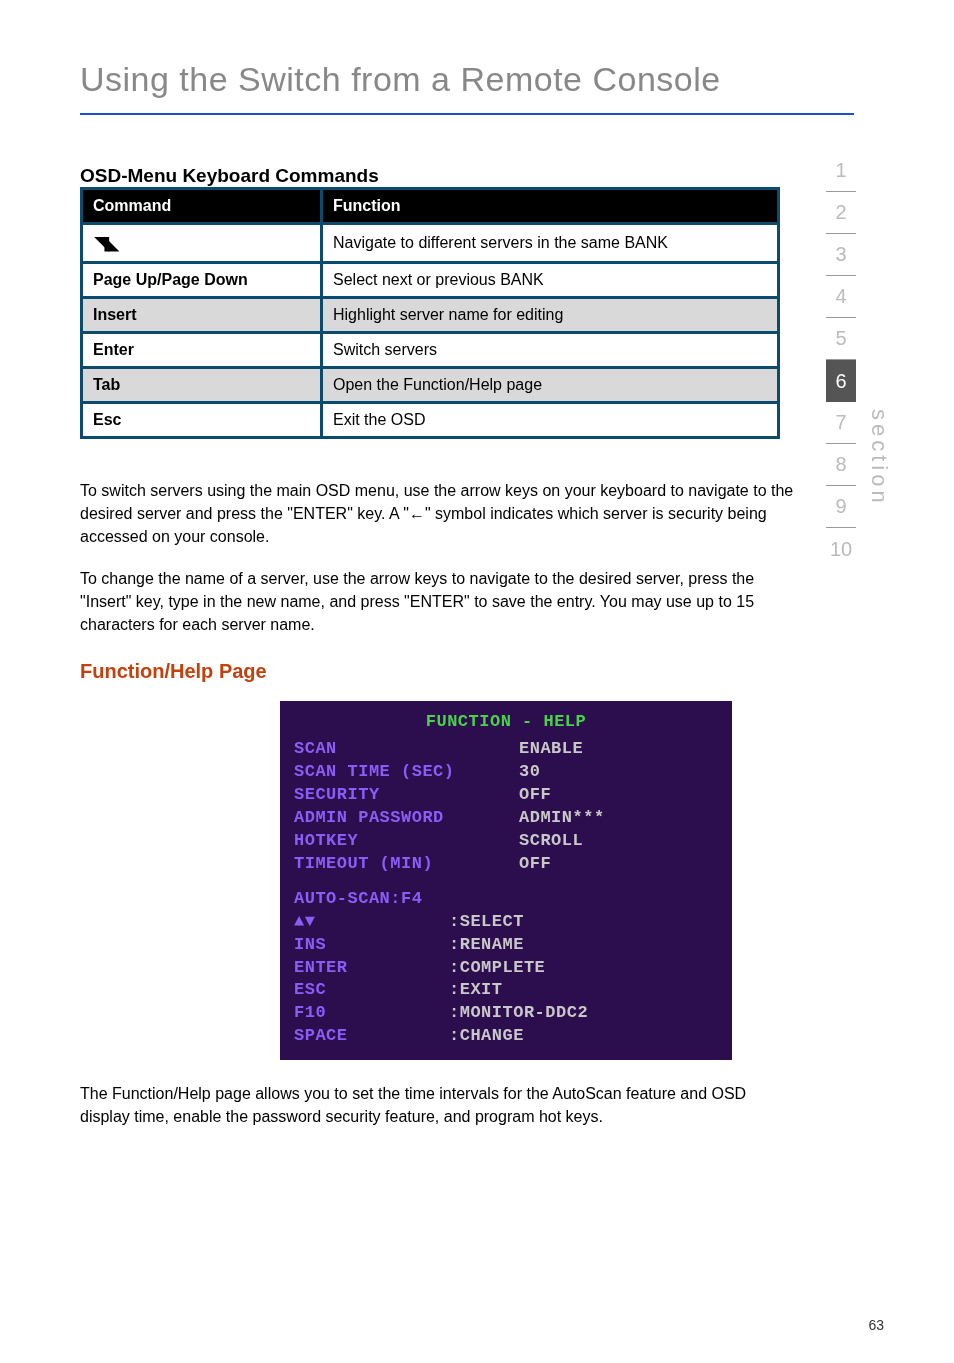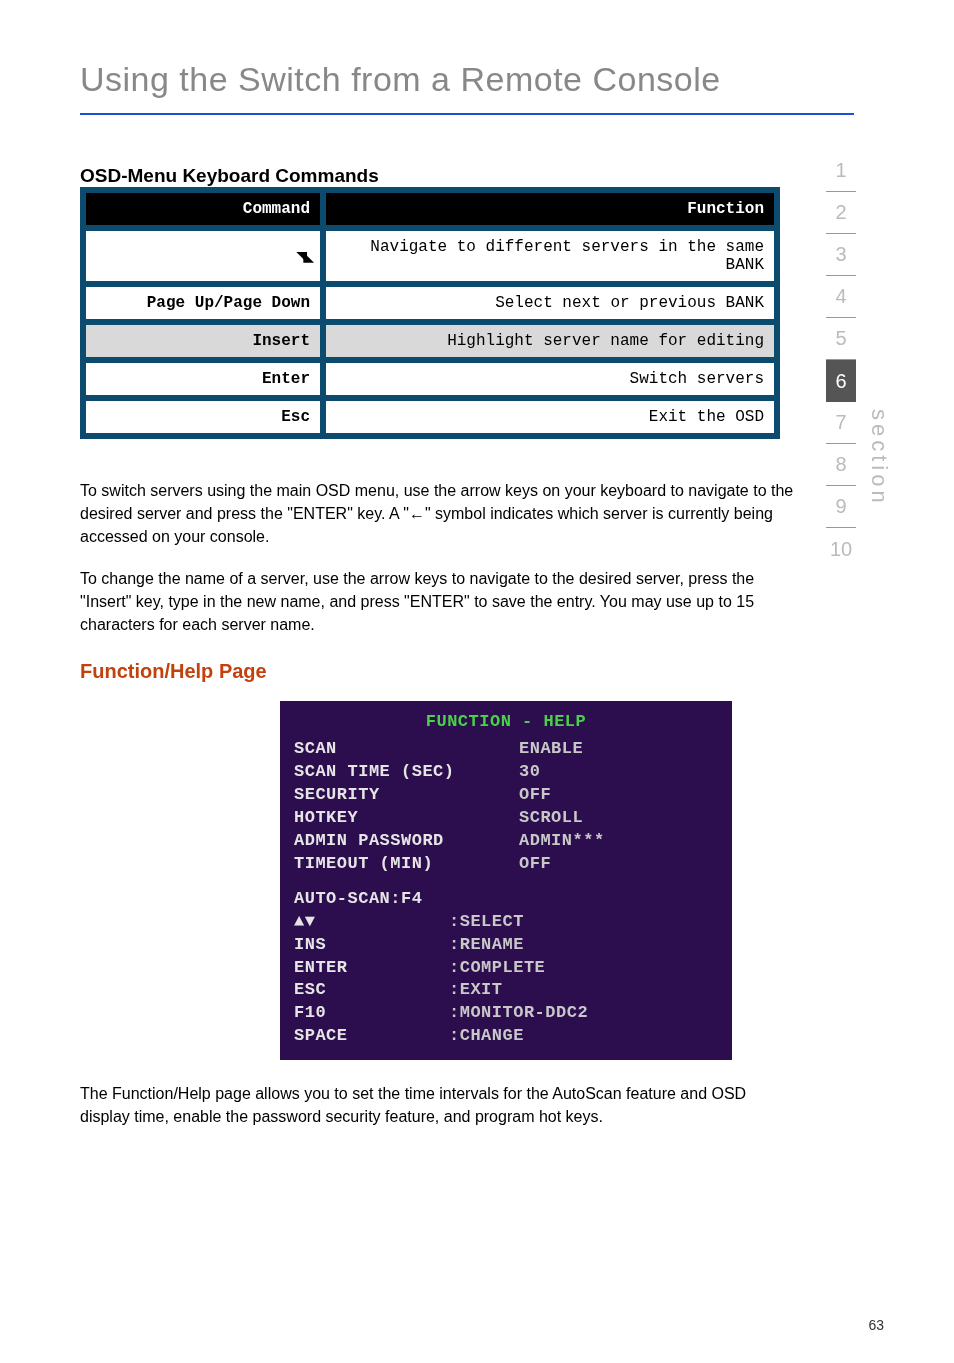--- a/index.html
+++ b/index.html
@@ -27,26 +27,25 @@
       font-size: 19px;
       font-weight: bold;
       margin-bottom: 0;
     }
     .cmd-table {
       border-collapse: collapse;
       width: 700px;
       margin-bottom: 40px;
     }
     .cmd-table th, .cmd-table td {
-      border: 6px solid #0c4a6e;
+      border: 3px solid #0c4a6e;
       padding: 7px 10px;
       font-size: 16px;
-      text-align: right;
+      text-align: left;
       vertical-align: middle;
-      font-family: Liberation Mono, monospace;
     }
     .cmd-table th {
       background: #000;
       color: #fff;
       font-weight: bold;
     }
     .cmd-table .cmd-col { width: 240px; font-weight: bold; }
     .cmd-table tr.shade td { background: #d9d9d9; }
     .arrow-icon { font-size: 18px; font-weight: bold; letter-spacing: -4px; margin-left: 2px; }
     .body-text { font-size: 16px; line-height: 1.45; margin-bottom: 18px; width: 720px; }
@@ -64,21 +63,21 @@
       font-family: "Courier New", monospace;
       font-size: 17px;
       line-height: 1.35;
       color: #eee;
       font-weight: bold;
       margin-bottom: 22px;
       letter-spacing: 0.5px;
     }
     .osd-title { color: #4ad14a; text-align: center; margin-bottom: 4px; }
     .osd-row { display: flex; }
-    .osd-label { color: #e5e5e5; width: 225px; }
+    .osd-label { color: #8b5cf6; width: 225px; }
     .osd-val { color: #c8c8c8; }
     .osd-sec { margin-top: 12px; }
     .osd-help .osd-label { width: 155px; }
 
     .side-nav {
       position: absolute;
       right: 62px;
       top: 150px;
       display: flex;
       align-items: center;
@@ -137,53 +136,57 @@
       <td>Select next or previous BANK</td>
     </tr>
     <tr class="shade">
       <td class="cmd-col">Insert</td>
       <td>Highlight server name for editing</td>
     </tr>
     <tr>
       <td class="cmd-col">Enter</td>
       <td>Switch servers</td>
     </tr>
+    <tr class="shade">
+      <td class="cmd-col">Tab</td>
+      <td>Open the Function/Help page</td>
+    </tr>
     <tr>
       <td class="cmd-col">Esc</td>
       <td>Exit the OSD</td>
     </tr>
   </tbody>
     </table>
 
-  <p class="body-text">To switch servers using the main OSD menu, use the arrow keys on your keyboard to navigate to the desired server and press the "ENTER" key. A "←" symbol indicates which server is currently being accessed on your console.</p>
+  <p class="body-text">To switch servers using the main OSD menu, use the arrow keys on your keyboard to navigate to the desired server and press the "ENTER" key. A "←" symbol indicates which server is security being accessed on your console.</p>
   <p class="body-text">To change the name of a server, use the arrow keys to navigate to the desired server, press the "Insert" key, type in the new name, and press "ENTER" to save the entry. You may use up to 15 characters for each server name.</p>
 
   <div class="subheading">Function/Help Page</div>
 
   <div class="osd-panel">
     <div class="osd-title">FUNCTION - HELP</div>
     <div class="osd-row">
         <span class="osd-label">SCAN</span>
         <span class="osd-val">ENABLE</span>
       </div>
     <div class="osd-row">
         <span class="osd-label">SCAN TIME (SEC)</span>
         <span class="osd-val">30</span>
       </div>
     <div class="osd-row">
         <span class="osd-label">SECURITY</span>
         <span class="osd-val">OFF</span>
       </div>
     <div class="osd-row">
+        <span class="osd-label">ADMIN PASSWORD</span>
+        <span class="osd-val">ADMIN***</span>
+      </div>
+    <div class="osd-row">
         <span class="osd-label">HOTKEY</span>
         <span class="osd-val">SCROLL</span>
-      </div>
-    <div class="osd-row">
-        <span class="osd-label">ADMIN PASSWORD</span>
-        <span class="osd-val">ADMIN***</span>
       </div>
     <div class="osd-row">
         <span class="osd-label">TIMEOUT (MIN)</span>
         <span class="osd-val">OFF</span>
       </div>
 
     <div class="osd-sec">
       <div class="osd-label">AUTO-SCAN:F4</div>
       <div class="osd-help">
         <div class="osd-row">

